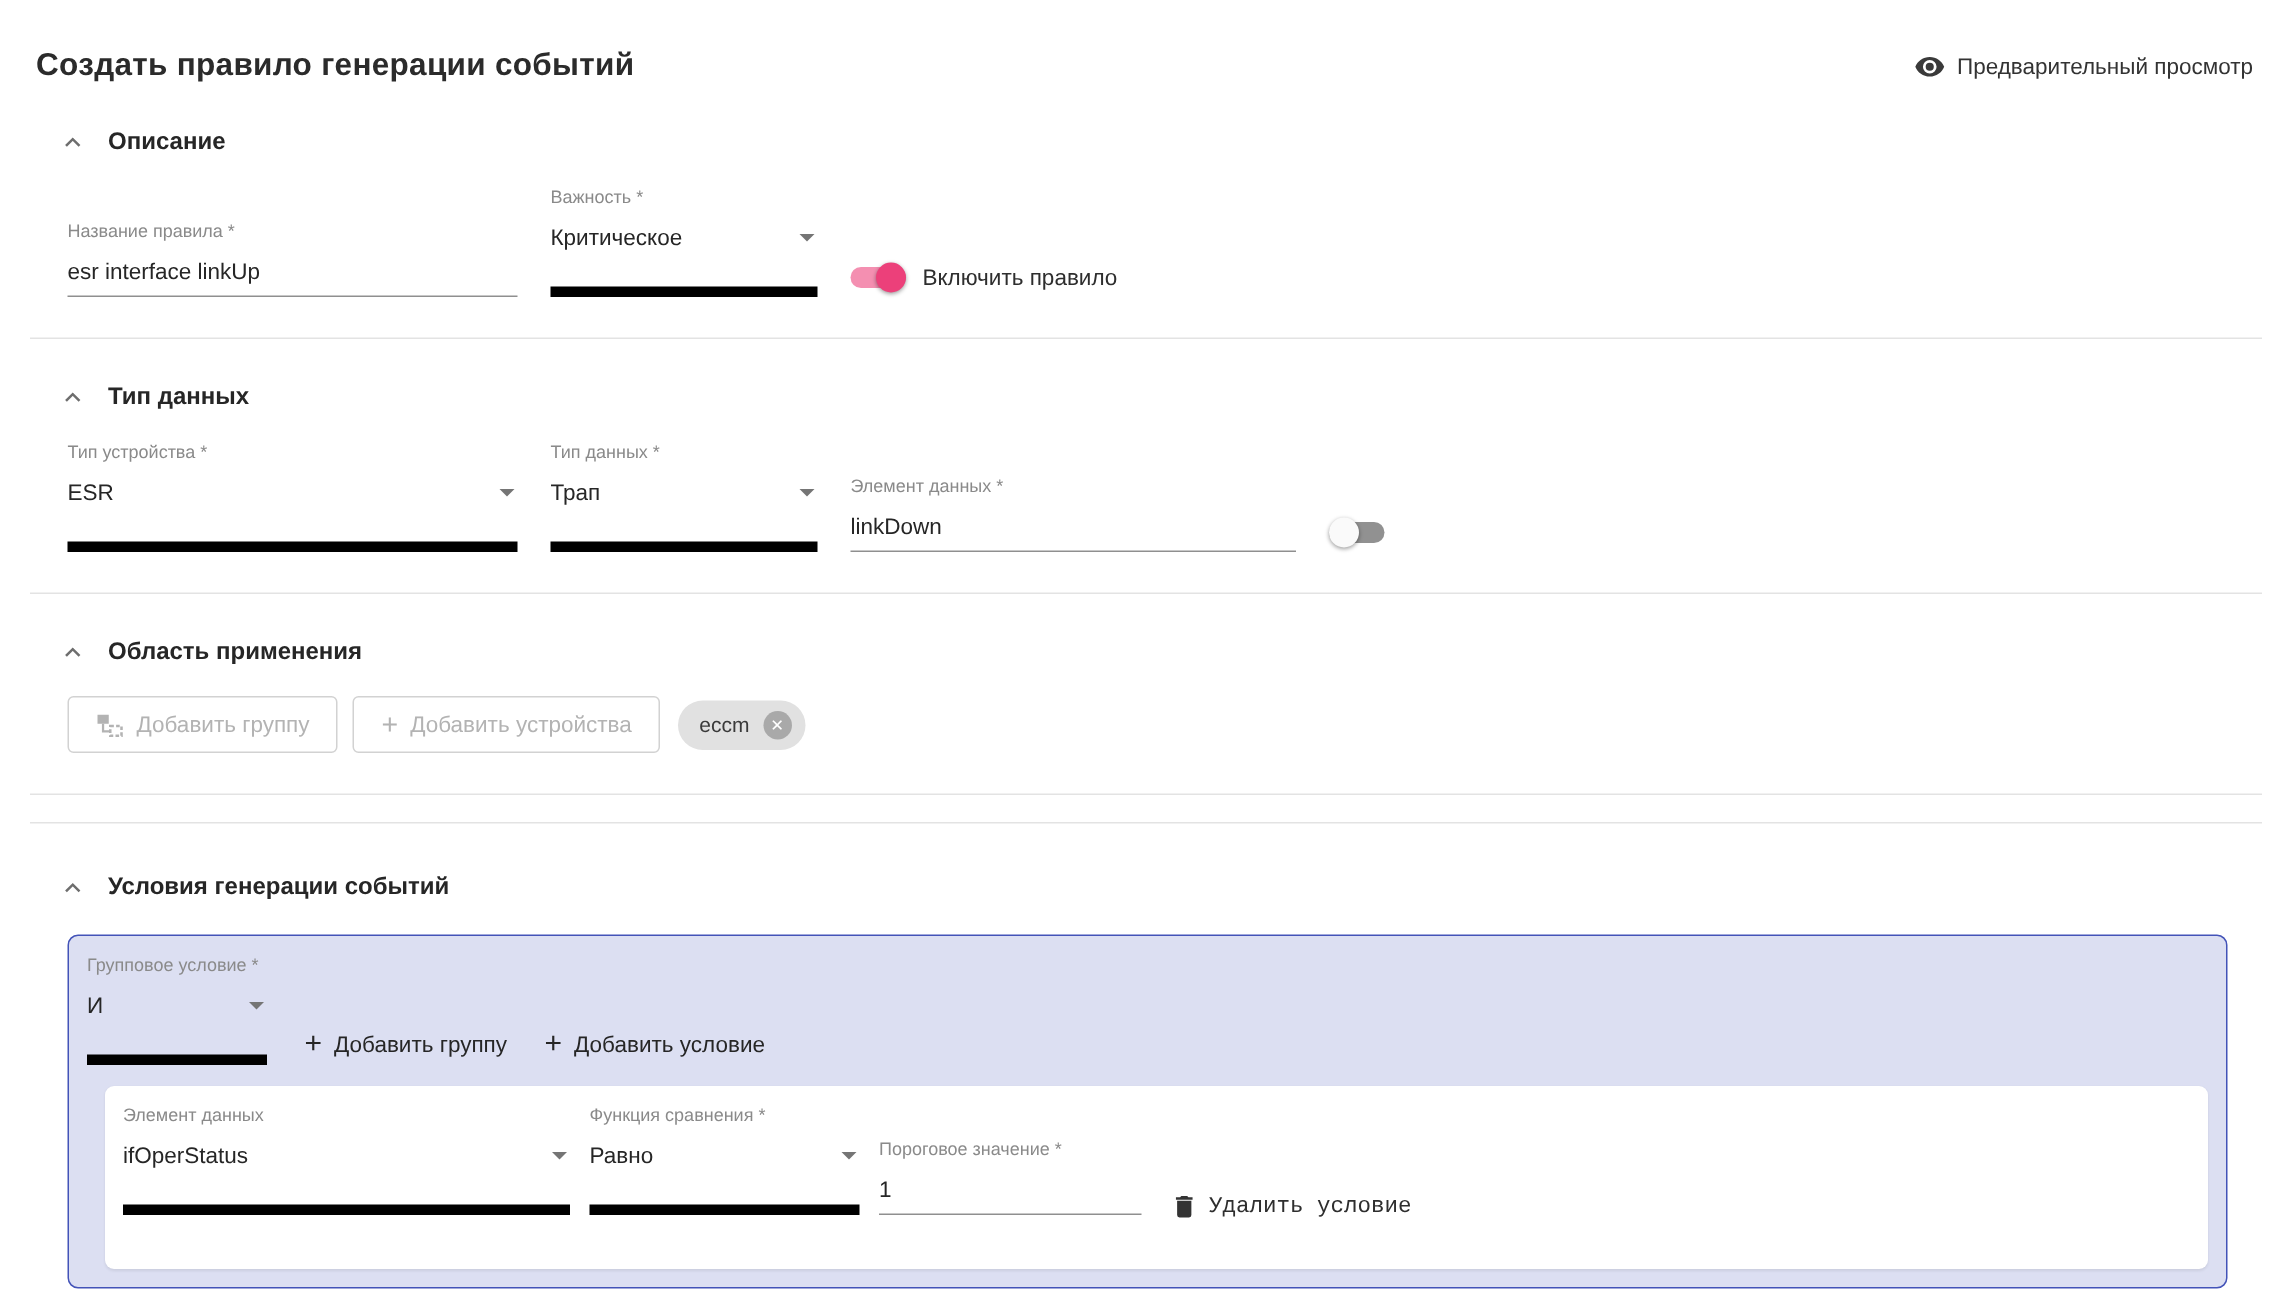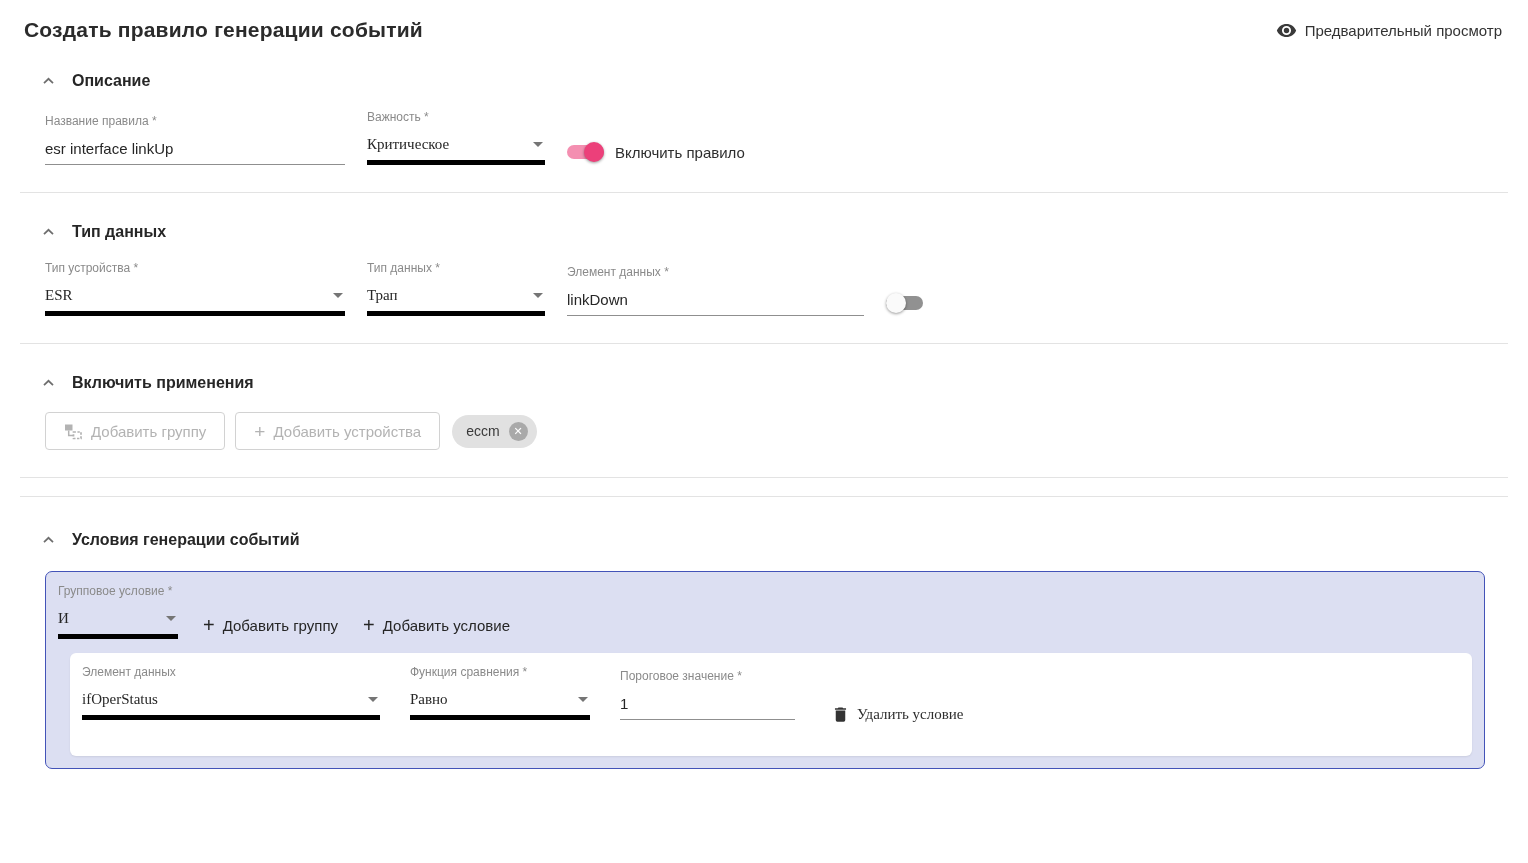--- a/index.html
+++ b/index.html
@@ -5,21 +5,21 @@
   * { margin: 0; padding: 0; box-sizing: border-box; }
   html, body { background: #ffffff; }
   body {
     width: 1528px; min-height: 863px;
     font-family: "Liberation Sans", "DejaVu Sans", sans-serif;
     color: #262626; overflow-x: hidden;
   }
   .page { padding: 0 20px 20px 20px; }
 
   
-  .topbar { display: flex; justify-content: space-between; align-items: center; padding: 18px 6px 0 4px; }
+  .topbar { display: flex; justify-content: space-between; align-items: center; padding: 32px 6px 0 4px; }
   .page-title { font-size: 21px; font-weight: 700; color: #2b2b2b; letter-spacing: .2px; }
   .preview-btn { display: flex; align-items: center; gap: 8px; cursor: pointer; }
   .preview-btn span { font-size: 15px; font-weight: 500; color: #333; }
 
   
   .sec-head { display: flex; align-items: center; gap: 17px; margin: 30px 0 0 22px; cursor: pointer; }
   .sec-title { font-size: 16px; font-weight: 700; color: #262626; }
 
   hr.divider { border: none; border-top: 1px solid #e3e3e3; margin-top: 27px; }
 
@@ -30,21 +30,21 @@
   .w300 { width: 300px; } .w178 { width: 178px; } .w297 { width: 297px; }
   .c298 { width: 298px; } .c180 { width: 180px; } .c175 { width: 175px; } .w120 { width: 120px; }
 
   input.line-input {
     border: none; border-bottom: 1px solid #8f8f8f; background: transparent;
     font-family: inherit; font-size: 15px; color: #262626; padding: 2px 0 7px 0; width: 100%;
     outline: none;
   }
   .select {
     display: flex; align-items: center; justify-content: space-between;
-    border-bottom: 5px solid #000000; padding: 2px 2px 7px 0; cursor: pointer; font-family: Liberation Serif, serif;
+    border-bottom: 7px solid #000000; padding: 2px 2px 24px 0; cursor: pointer;
   }
   .select > span { font-size: 15px; color: #262626; }
   .arr { width: 0; height: 0; border-left: 5px solid transparent; border-right: 5px solid transparent; border-top: 5px solid #757575; margin-left: 8px; }
 
   
   .toggle-wrap { display: flex; align-items: center; gap: 11px; margin-bottom: 3px; }
   .toggle-label { font-size: 15px; color: #2e2e2e; }
   .switch { position: relative; width: 37px; height: 20px; flex: 0 0 auto; cursor: pointer; }
   .switch .track { position: absolute; left: 0; top: 3px; width: 37px; height: 14px; border-radius: 7px; }
   .switch .thumb { position: absolute; top: 0; width: 20px; height: 20px; border-radius: 50%; box-shadow: 0 1px 3px rgba(0,0,0,.4); }
@@ -80,24 +80,24 @@
   .text-btn {
     display: flex; align-items: center; gap: 8px; background: none; border: none;
     font-family: inherit; font-size: 15px; font-weight: 500; color: #262626;
     cursor: pointer; padding: 0 0 4px 0;
   }
   .text-btn .plus { font-size: 20px; font-weight: 400; line-height: 1; color: #262626; }
   .cond-inner {
     margin: 14px 0 0 12px; background: #ffffff; border-radius: 6px;
     padding: 12px 12px 36px 12px; box-shadow: 0 1px 2px rgba(0,0,0,.08);
   }
-  .cond-inner .row { margin: 0; gap: 30px; align-items: flex-end; }
+  .cond-inner .row { margin: 0; gap: 13px; align-items: flex-end; }
   .delete-btn {
     display: flex; align-items: center; gap: 7px; background: none; border: none;
-    font-family: Liberation Serif, serif; font-size: 15px; font-weight: 500; color: #2e2e2e;
+    font-family: Liberation Mono, monospace; font-size: 15px; font-weight: 500; color: #2e2e2e;
     cursor: pointer; margin: 0 0 -4px 6px; padding: 0;
   }
 
   svg { display: block; }
 </style>
 </head>
 <body>
 
 <div class="page">
 
@@ -170,21 +170,21 @@
           <span class="thumb"></span>
         </div>
     </div>
   </div>
   <hr class="divider">
 
   <div class="sec-head">
     <svg width="13" height="8" viewBox="0 0 13 8">
         <path d="M2 6.2 6.5 1.8 11 6.2" stroke="#6e6e6e" stroke-width="1.7" fill="none"></path>
       </svg>
-    <span class="sec-title">Включить применения</span>
+    <span class="sec-title">Область применения</span>
   </div>
   <div class="scope-row">
     <button class="outline-btn">
       <svg width="19" height="19" viewBox="0 0 19 19">
           <rect x="1" y="2.5" width="7.5" height="6" fill="#b3b3b3"></rect>
           <path d="M4.7 8.5v5h4.3" stroke="#b3b3b3" stroke-width="1.5" fill="none"></path>
           <rect x="9.5" y="10" width="7.5" height="6.5" fill="none" stroke="#b3b3b3" stroke-width="1.7" stroke-dasharray="2.4 1.5"></rect>
         </svg>
       <span>Добавить группу</span>
     </button>

